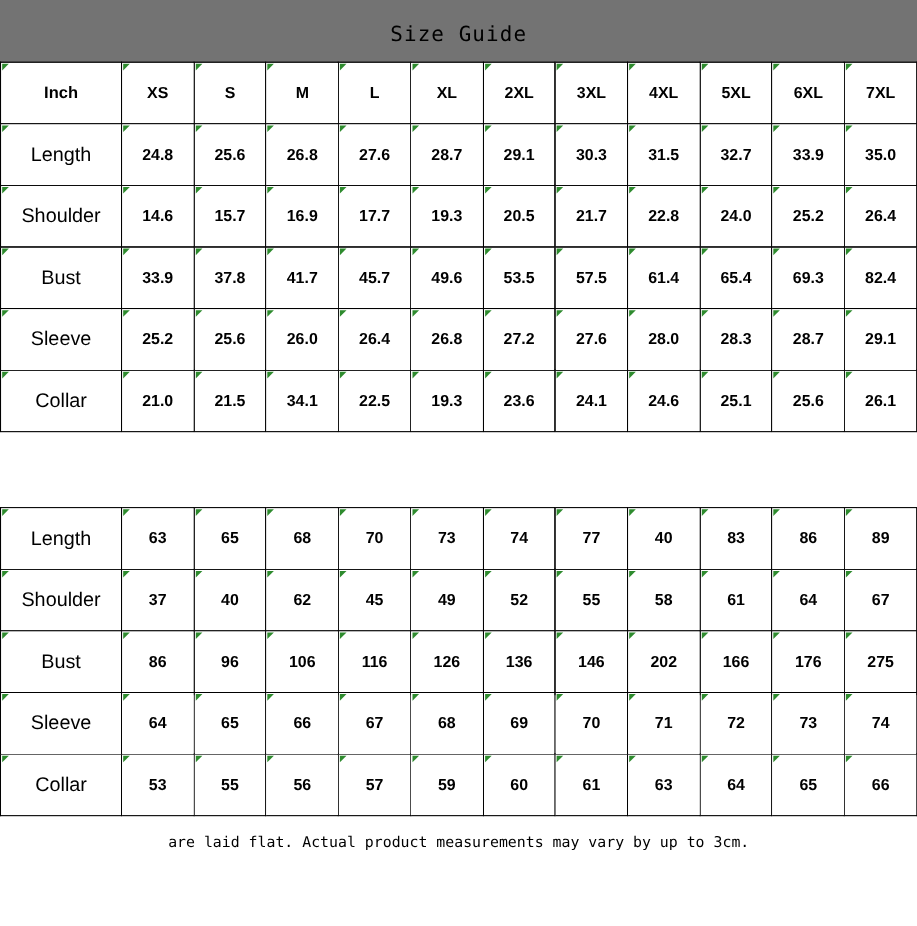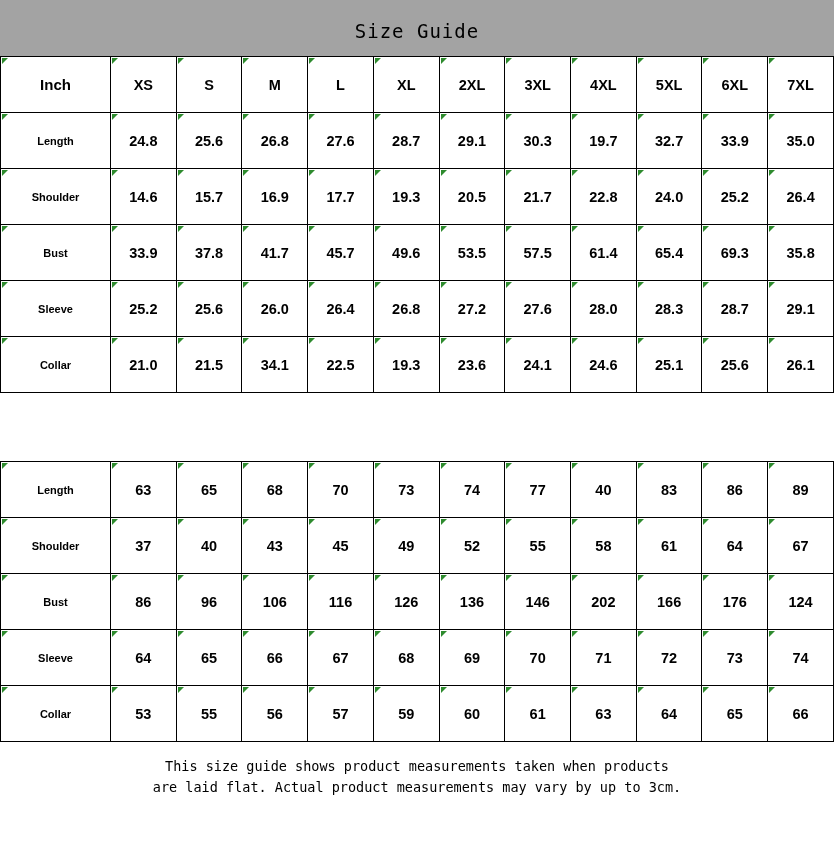--- a/index.html
+++ b/index.html
@@ -12,21 +12,21 @@
     width: 834px;
     height: 842px;
     font-family: "Liberation Sans", sans-serif;
     color: #000000;
     overflow: hidden;
   }
   .page {
     width: 834px;
     height: 632px;
     position: relative;
-    background: #a3a3a3;
+    background: #737373;
   }
   .guide-title {
     font-family: "DejaVu Sans Mono", monospace;
     font-size: 19px;
     text-align: center;
     letter-spacing: 1px;
     color: #000;
     padding-top: 20px;
     padding-bottom: 14px;
   }
@@ -54,22 +54,22 @@
     position: absolute;
     top: 1px;
     left: 1px;
     width: 0;
     height: 0;
     border-top: 6px solid #2e8b2e;
     border-right: 6px solid transparent;
   }
   table.size-table .rowhead {
     width: 110px;
-    font-weight: bold;
-    font-size: 11px;
+    font-weight: normal;
+    font-size: 18px;
   }
   table.size-table .unit {
     font-weight: bold;
     font-size: 15px;
   }
   table.size-table td.val {
     font-weight: bold;
     font-size: 14.5px;
   }
   .spacer {
@@ -110,21 +110,21 @@
         </tr>
         <tr>
           <td class="rowhead marked">Length</td>
           <td class="val marked">24.8</td>
           <td class="val marked">25.6</td>
           <td class="val marked">26.8</td>
           <td class="val marked">27.6</td>
           <td class="val marked">28.7</td>
           <td class="val marked">29.1</td>
           <td class="val marked">30.3</td>
-          <td class="val marked">19.7</td>
+          <td class="val marked">31.5</td>
           <td class="val marked">32.7</td>
           <td class="val marked">33.9</td>
           <td class="val marked">35.0</td>
         </tr>
         <tr>
           <td class="rowhead marked">Shoulder</td>
           <td class="val marked">14.6</td>
           <td class="val marked">15.7</td>
           <td class="val marked">16.9</td>
           <td class="val marked">17.7</td>
@@ -141,21 +141,21 @@
           <td class="val marked">33.9</td>
           <td class="val marked">37.8</td>
           <td class="val marked">41.7</td>
           <td class="val marked">45.7</td>
           <td class="val marked">49.6</td>
           <td class="val marked">53.5</td>
           <td class="val marked">57.5</td>
           <td class="val marked">61.4</td>
           <td class="val marked">65.4</td>
           <td class="val marked">69.3</td>
-          <td class="val marked">35.8</td>
+          <td class="val marked">82.4</td>
         </tr>
         <tr>
           <td class="rowhead marked">Sleeve</td>
           <td class="val marked">25.2</td>
           <td class="val marked">25.6</td>
           <td class="val marked">26.0</td>
           <td class="val marked">26.4</td>
           <td class="val marked">26.8</td>
           <td class="val marked">27.2</td>
           <td class="val marked">27.6</td>
@@ -196,21 +196,21 @@
           <td class="val marked">77</td>
           <td class="val marked">40</td>
           <td class="val marked">83</td>
           <td class="val marked">86</td>
           <td class="val marked">89</td>
         </tr>
         <tr>
           <td class="rowhead marked">Shoulder</td>
           <td class="val marked">37</td>
           <td class="val marked">40</td>
-          <td class="val marked">43</td>
+          <td class="val marked">62</td>
           <td class="val marked">45</td>
           <td class="val marked">49</td>
           <td class="val marked">52</td>
           <td class="val marked">55</td>
           <td class="val marked">58</td>
           <td class="val marked">61</td>
           <td class="val marked">64</td>
           <td class="val marked">67</td>
         </tr>
         <tr>
@@ -218,21 +218,21 @@
           <td class="val marked">86</td>
           <td class="val marked">96</td>
           <td class="val marked">106</td>
           <td class="val marked">116</td>
           <td class="val marked">126</td>
           <td class="val marked">136</td>
           <td class="val marked">146</td>
           <td class="val marked">202</td>
           <td class="val marked">166</td>
           <td class="val marked">176</td>
-          <td class="val marked">124</td>
+          <td class="val marked">275</td>
         </tr>
         <tr>
           <td class="rowhead marked">Sleeve</td>
           <td class="val marked">64</td>
           <td class="val marked">65</td>
           <td class="val marked">66</td>
           <td class="val marked">67</td>
           <td class="val marked">68</td>
           <td class="val marked">69</td>
           <td class="val marked">70</td>
@@ -252,17 +252,16 @@
           <td class="val marked">61</td>
           <td class="val marked">63</td>
           <td class="val marked">64</td>
           <td class="val marked">65</td>
           <td class="val marked">66</td>
         </tr>
       </tbody>
   </table>
 
   <div class="footnote">
-    <div>This size guide shows product measurements taken when products</div>
     <div>are laid flat. Actual product measurements may vary by up to 3cm.</div>
   </div>
 
 </div>
 
 </body></html>

